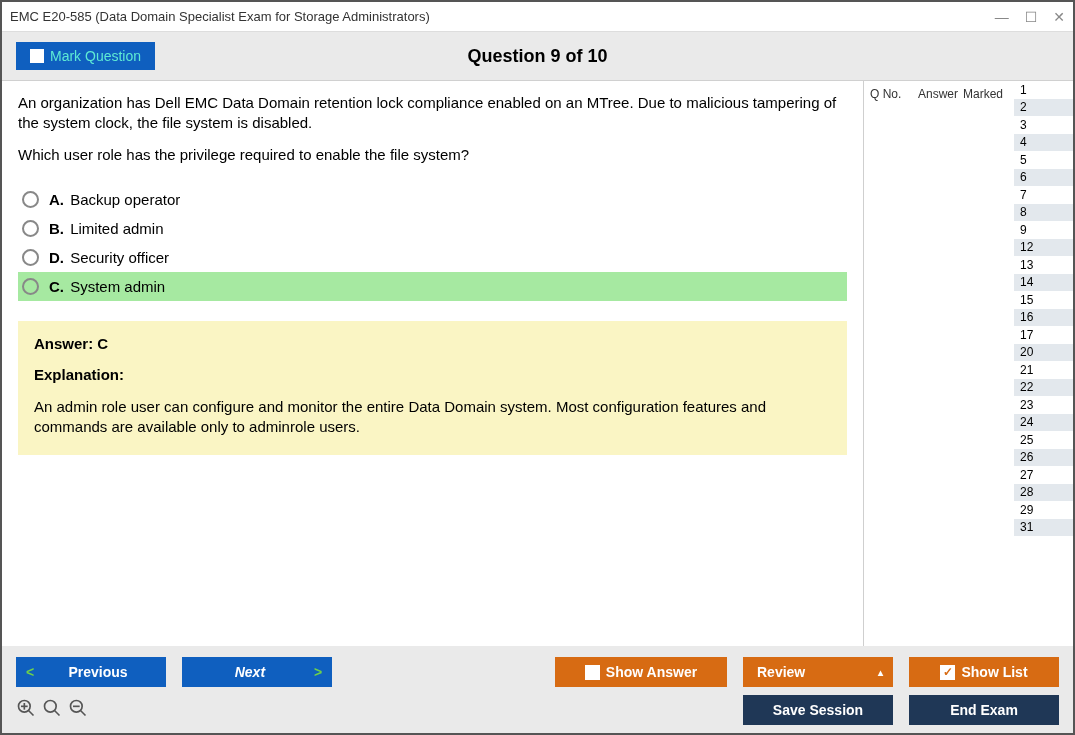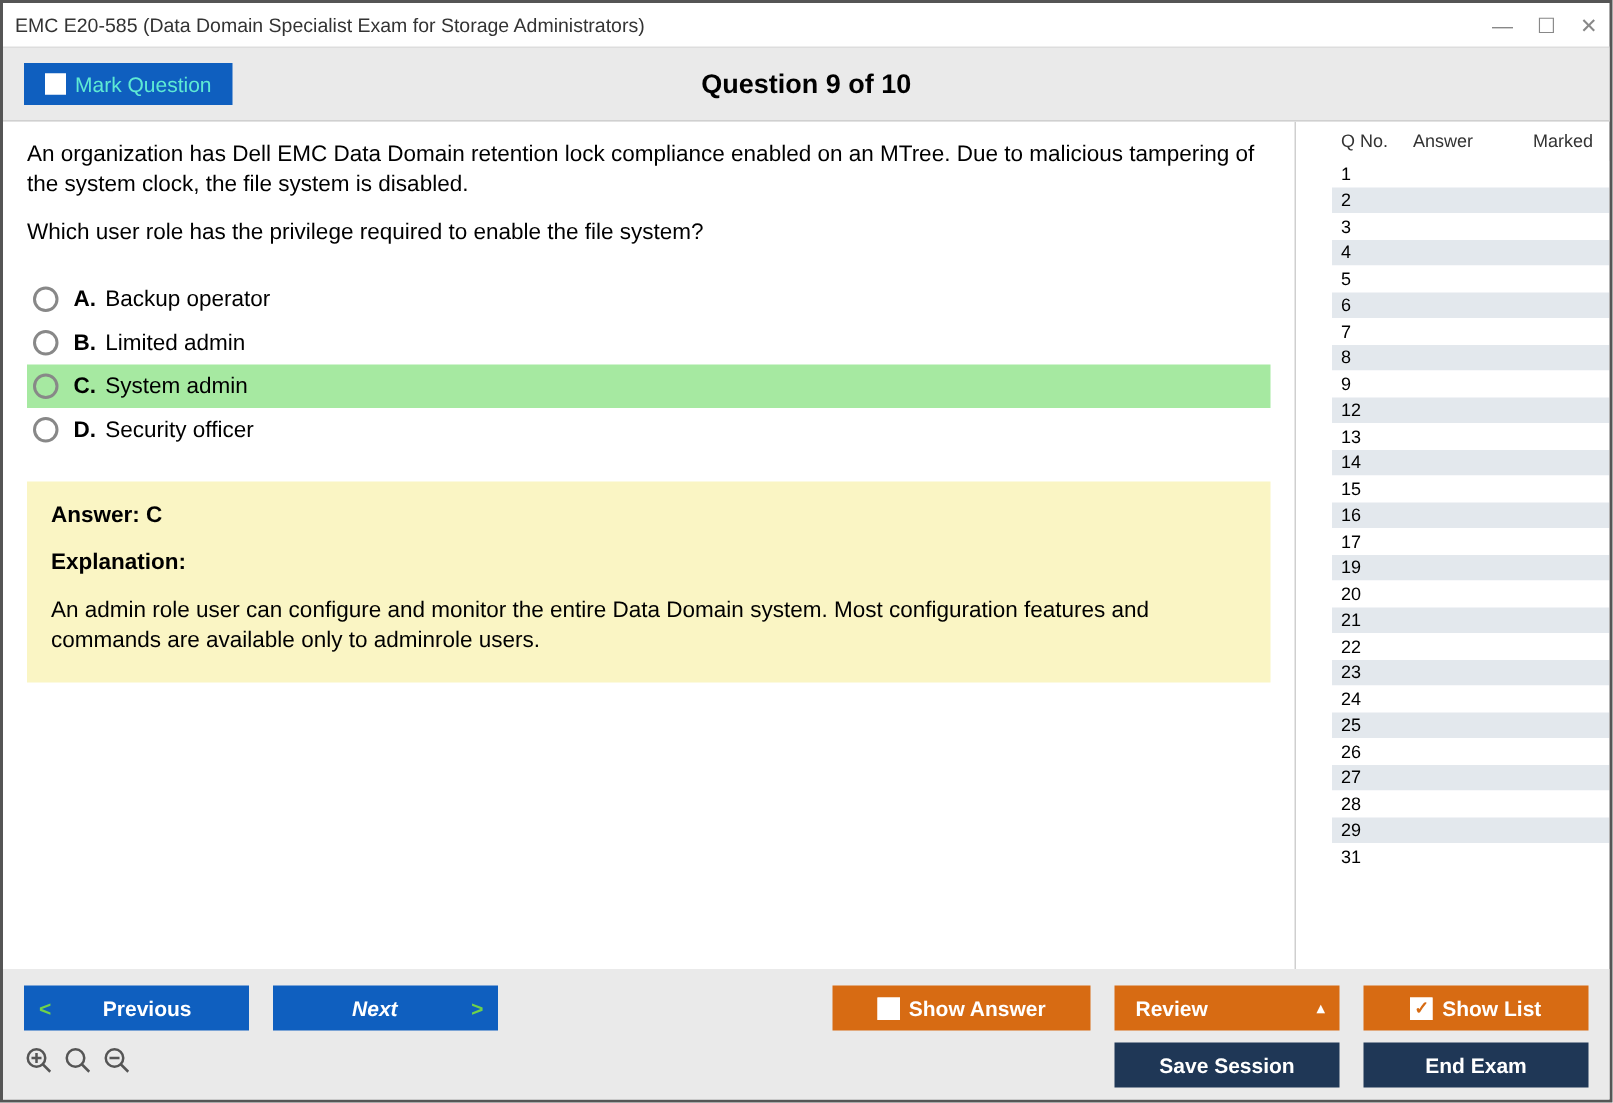--- a/index.html
+++ b/index.html
@@ -110,24 +110,23 @@
     font-size: 15px;
   }
   .answer-box .ans-line { font-weight: bold; margin-bottom: 14px; }
   .answer-box .exp-line { font-weight: bold; margin-bottom: 14px; }
   .answer-box .exp-text { line-height: 1.35; }
 
   .sidebar {
     width: 210px;
     border-left: 1px solid #cfcfcf;
     display: flex;
-    flex-direction: column;
+    flex-direction: row;
     font-size: 12px;
     flex-shrink: 0;
-    padding-left: 24px;
   }
   .side-head {
     display: flex;
     padding: 6px 6px;
     color: #333;
   }
   .side-head .col-q { width: 48px; }
   .side-head .col-a { flex: 1; }
   .side-head .col-m { width: 50px; text-align: center; }
   .side-body {
@@ -256,27 +255,27 @@
 
       <ul class="options" id="options-list">
           <li class="option">
             <span class="radio"></span>
             <span><span class="letter">A.</span> Backup operator</span>
           </li>
           <li class="option">
             <span class="radio"></span>
             <span><span class="letter">B.</span> Limited admin</span>
           </li>
+          <li class="option">
+            <span class="radio"></span>
+            <span><span class="letter">D.</span> Security officer</span>
+          </li>
           <li class="option selected">
             <span class="radio"></span>
             <span><span class="letter">C.</span> System admin</span>
-          </li>
-          <li class="option">
-            <span class="radio"></span>
-            <span><span class="letter">D.</span> Security officer</span>
           </li>
         </ul>
 
       <div class="answer-box">
         <div class="ans-line">Answer: C</div>
         <div class="exp-line">Explanation:</div>
         <div class="exp-text">An admin role user can configure and monitor the entire Data Domain system. Most configuration features and commands are available only to adminrole users.</div>
       </div>
     </div>
 
@@ -352,25 +351,20 @@
             <span class="cell-a"></span>
             <span class="cell-m"></span>
           </div>
           <div class="side-row">
             <span class="cell-q">16</span>
             <span class="cell-a"></span>
             <span class="cell-m"></span>
           </div>
           <div class="side-row">
             <span class="cell-q">17</span>
-            <span class="cell-a"></span>
-            <span class="cell-m"></span>
-          </div>
-          <div class="side-row">
-            <span class="cell-q">19</span>
             <span class="cell-a"></span>
             <span class="cell-m"></span>
           </div>
           <div class="side-row">
             <span class="cell-q">20</span>
             <span class="cell-a"></span>
             <span class="cell-m"></span>
           </div>
           <div class="side-row">
             <span class="cell-q">21</span>

